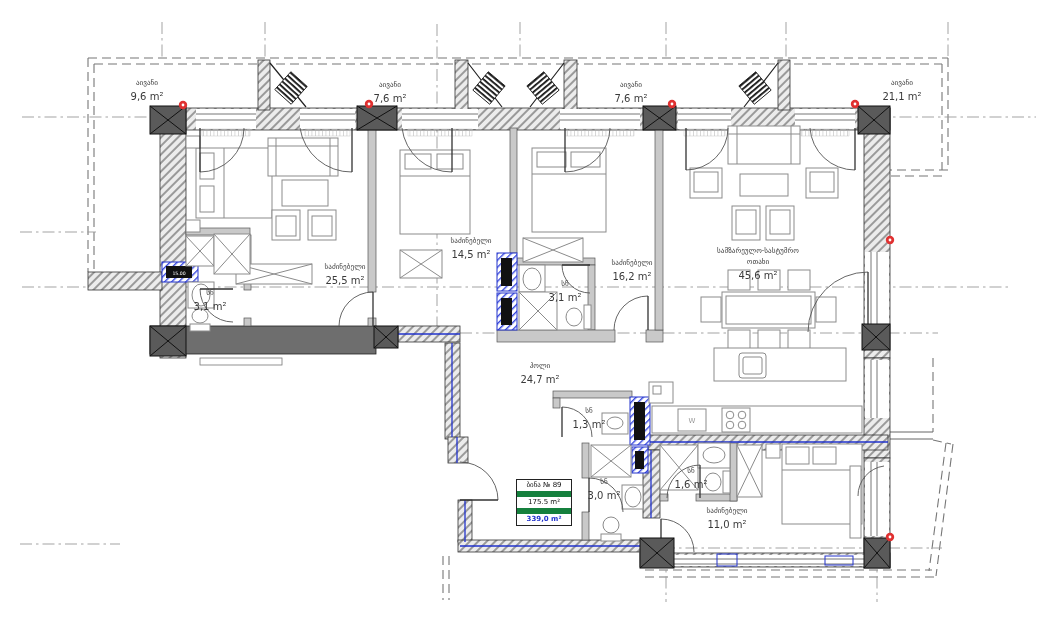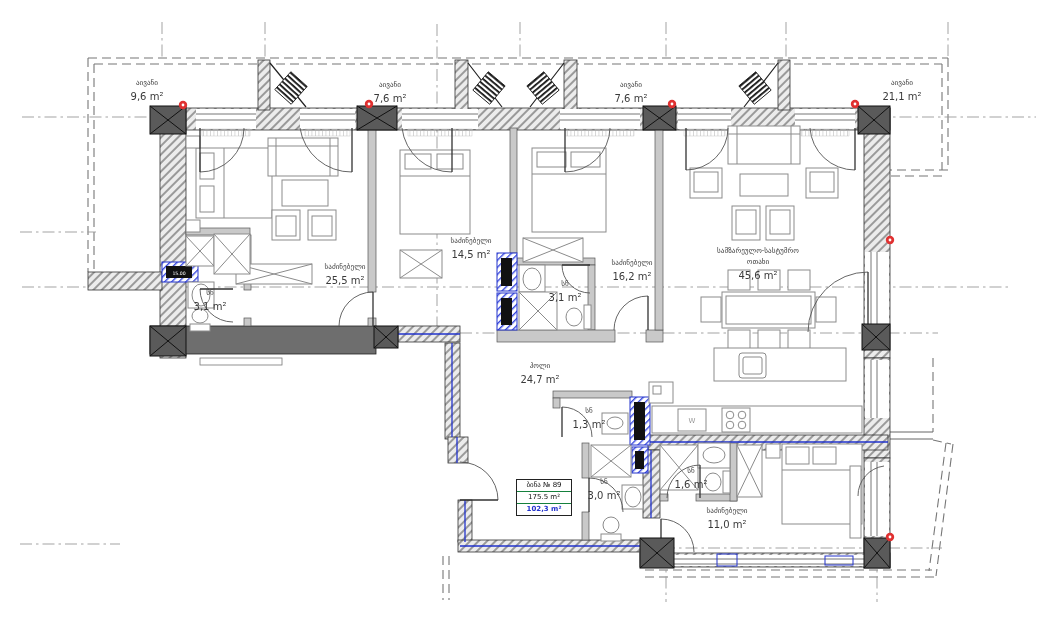--- a/index.html
+++ b/index.html
@@ -5,21 +5,21 @@
   html,body{margin:0;padding:0;background:#ffffff;}
   .canvas{position:relative;width:1044px;height:630px;background:#fff;overflow:hidden;
           font-family:"DejaVu Sans",sans-serif;}
   .canvas svg{position:absolute;left:0;top:0;}
   .room-label{position:absolute;transform:translateX(-50%);text-align:center;
               color:#3a3a3a;font-size:7.2px;line-height:1.55;white-space:nowrap;}
   .room-label .rname{display:block;font-family:Liberation Serif, serif;}
   .room-label .area{display:block;font-size:10px;}
   .apt-box{position:absolute;left:516px;top:479px;width:54px;border:1px solid #222;
            background:#fff;text-align:center;font-size:7px;color:#111;}
-  .apt-box .row{border-bottom:1px solid #15803d;padding:1px 0;line-height:1.3;}
+  .apt-box .row{border-bottom:6px solid #15803d;padding:1px 0;line-height:1.3;}
   .apt-box .row:last-child{border-bottom:none;}
   .apt-box .row.total{color:#2233cc;font-weight:bold;}
 </style>
 </head>
 <body>
 
 <div class="canvas">
 
 <svg width="1044" height="630" viewBox="0 0 1044 630">
   <defs>
@@ -515,16 +515,16 @@
       <span class="area">1,6 m²</span>
     </div>
 <div class="room-label" style="left:727px;top:506px">
   <span class="rname">საძინებელი</span>
       <span class="area">11,0 m²</span>
     </div>
 
 <div class="apt-box">
   <div class="row">ბინა № 89</div>
   <div class="row">175.5 m²</div>
-  <div class="row total">102,3 m²</div>
+  <div class="row total">339,0 m²</div>
 </div>
 
 </div>
 
 </body></html>

